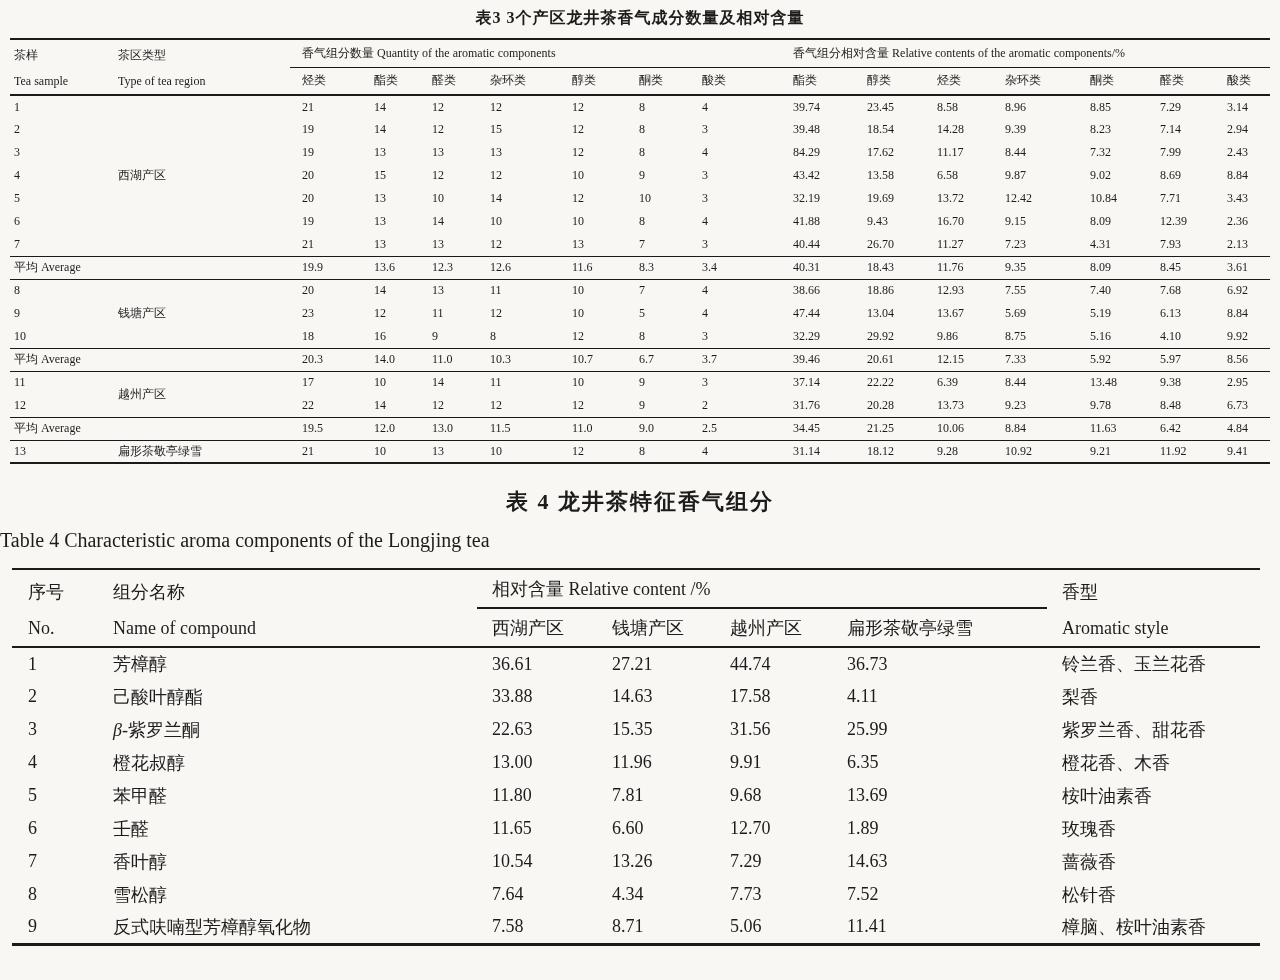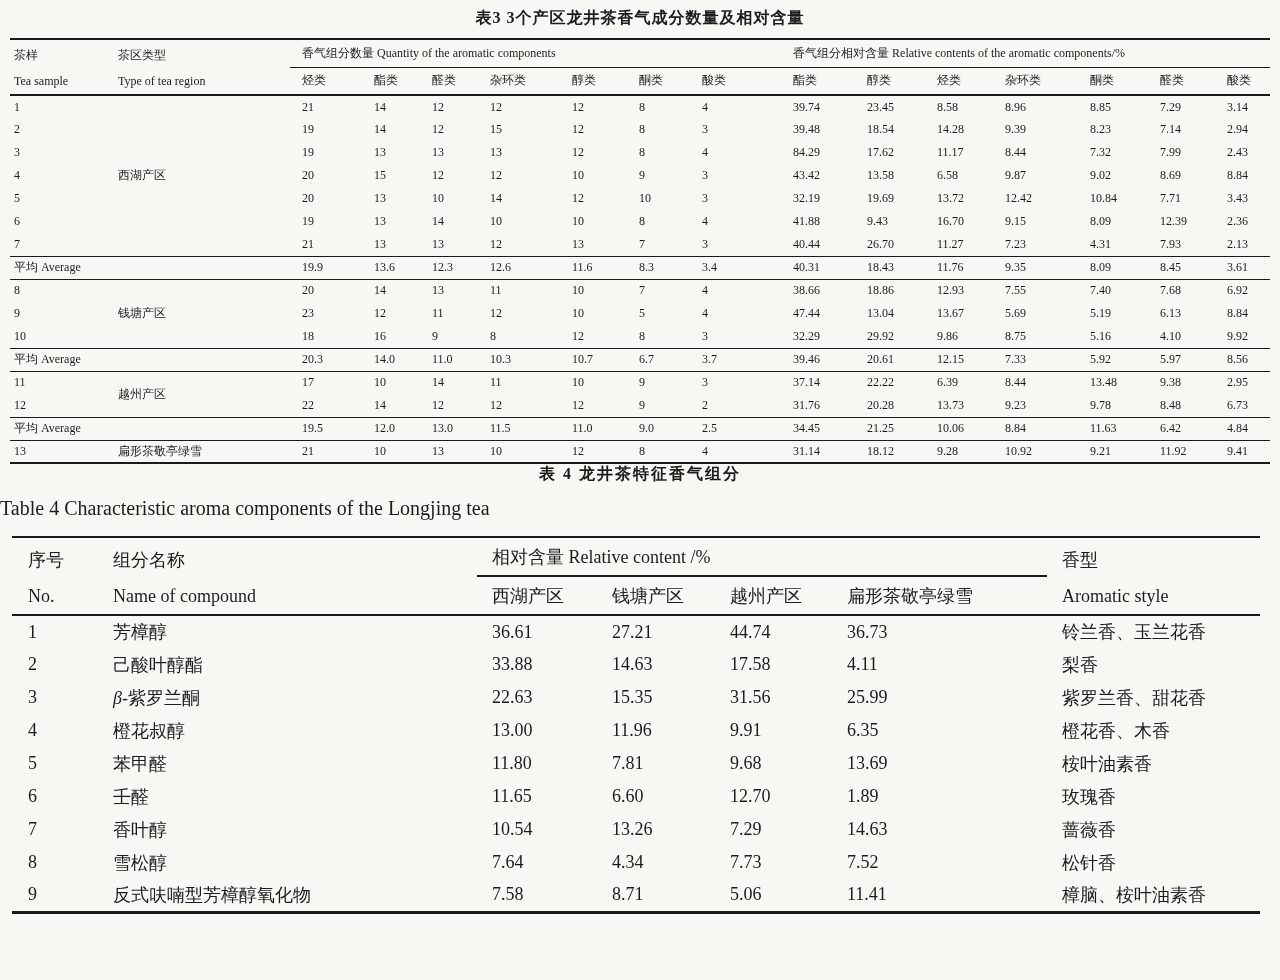--- a/index.html
+++ b/index.html
@@ -53,22 +53,23 @@
   #table3 .c-region { padding-left:8px;margin-left:41px; }
   #table3 .pad-c1 { padding-left:28px; }
   #table3 tr.avg-row td {
     border-top:1.4px solid #1a1a1a;
     border-bottom:1.4px solid #1a1a1a;
   }
   #table3 td.c-region { vertical-align:middle; }
 
   
   .t4-title-zh {
+    margin-top:23px;
     text-align:center;
-    font-size:16px;
+    font-size:22px;
     font-weight:bold;
     letter-spacing:2px;
   }
   .t4-title-en {
     margin-top:12px;
     text-align:left;
     font-size:20px;
   }
   #table4 {
     width:1248px;

